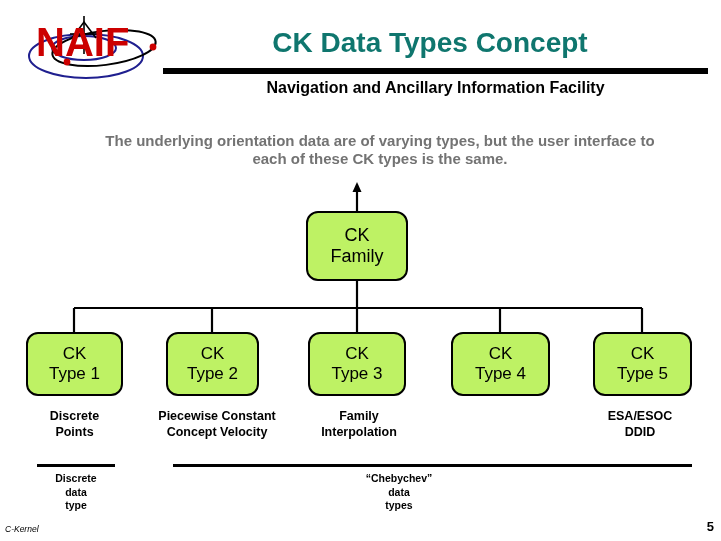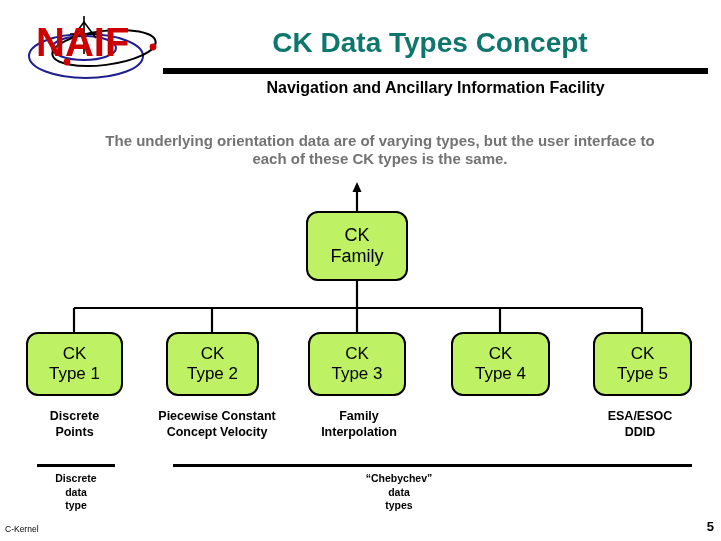--- a/index.html
+++ b/index.html
@@ -152,20 +152,21 @@
   #label-discrete   { left: 36px;  top: 472px; width: 80px; }
   #label-continuous { left: 337px; top: 472px; width: 124px; }
 
   
   #footer-left {
     position: absolute;
     left: 5px;
     top: 524px;
     font-size: 8.5px;
     color: #000000;
+    font-style: italic;
   }
   #footer-page {
     position: absolute;
     right: 7px;
     top: 519px;
     font-size: 13px;
     font-weight: bold;
     color: #000000;
   }
 </style>

